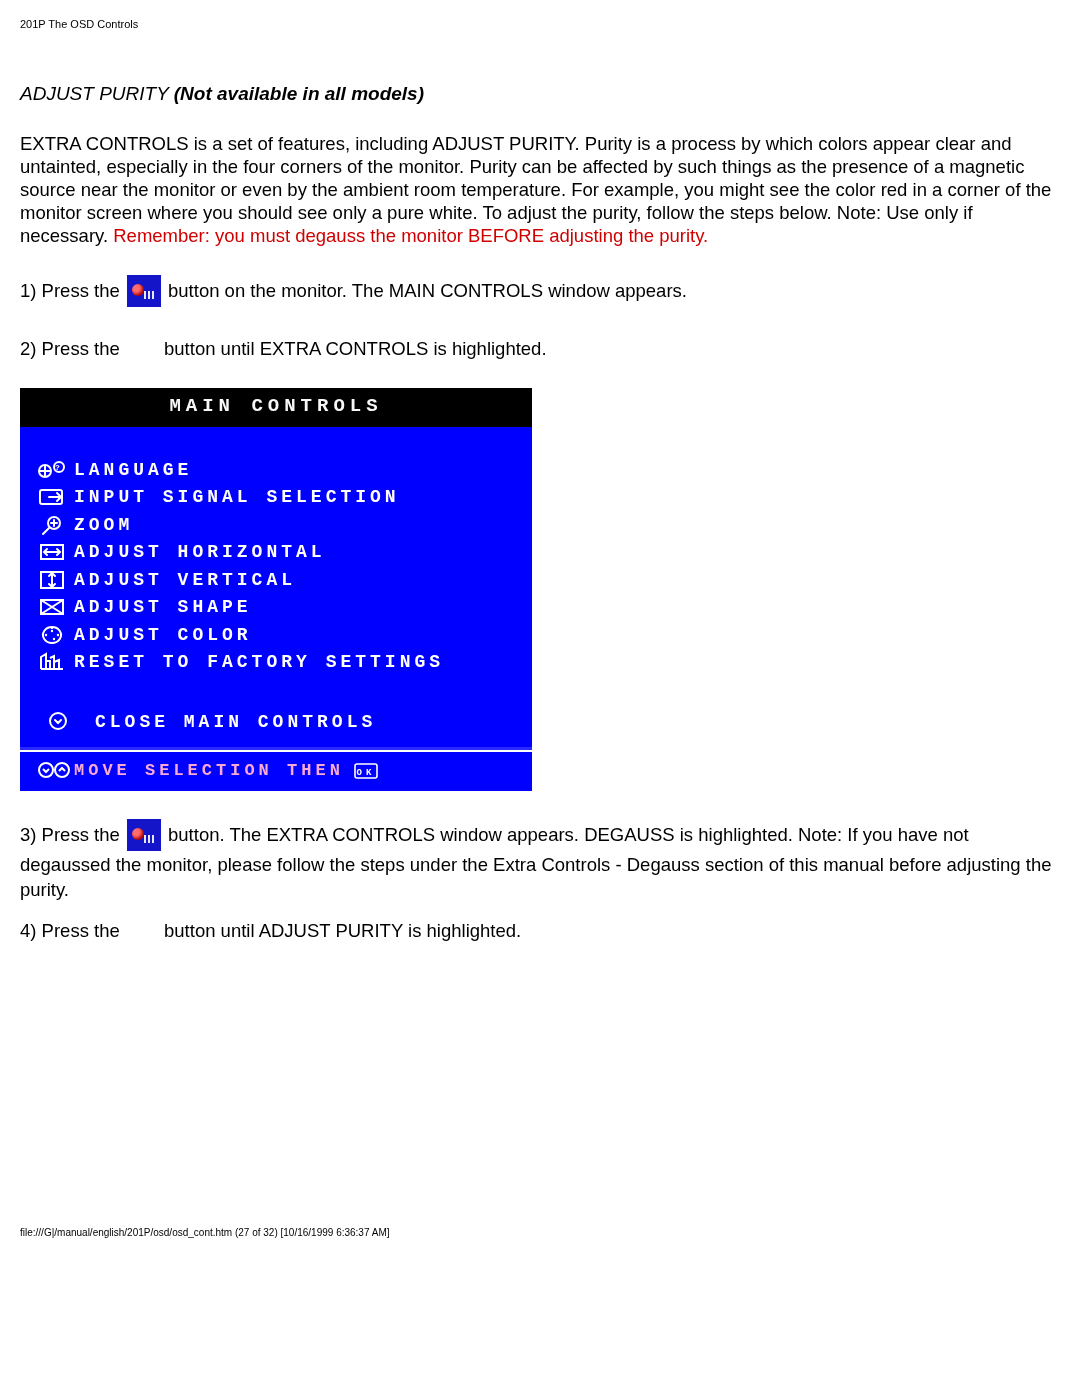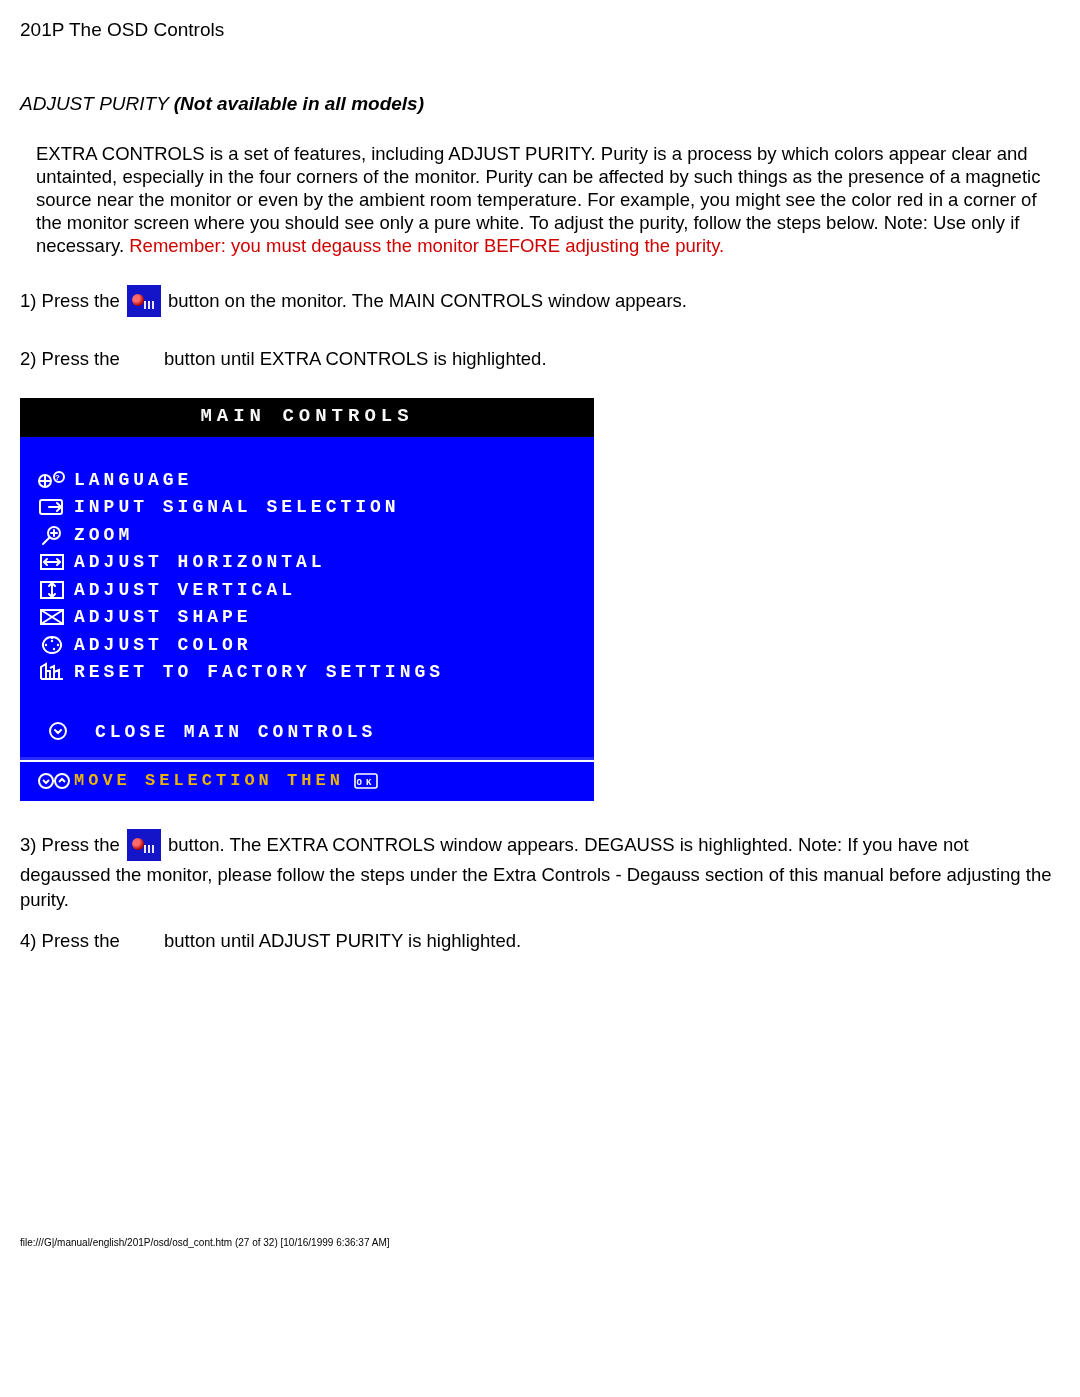--- a/index.html
+++ b/index.html
@@ -7,32 +7,31 @@
     font-size: 18.5px;
     line-height: 1.25;
     color: #000;
     margin: 0;
     padding: 18px 20px 8px 20px;
     width: 1080px;
     box-sizing: border-box;
     background: #fff;
   }
   .doc-header {
-    font-size: 19px;
+    font-size: 11px;
     margin-bottom: 50px;
   }
   .section-title {
     font-style: italic;
     font-size: 19px;
     margin-bottom: 26px;
   }
   .section-title b { }
   .intro {
     margin-bottom: 28px;
-    margin-left: 16px;
   }
   .warn { color: #d00000; }
   .step {
     margin: 16px 0 28px 0;
   }
   .step.tight-bottom { margin-bottom: 12px; }
   .step span, .step .inline { vertical-align: middle; }
   .btn-icon {
     display: inline-block;
     width: 34px;
@@ -53,21 +52,21 @@
   .btn-icon::after {
     content:"";
     position:absolute;
     left:17px; top:16px;
     width:14px; height:8px;
     background: linear-gradient(to right,#fff 0 2px,transparent 2px 4px,#fff 4px 6px,transparent 6px 8px,#fff 8px 10px,transparent 10px);
     opacity:.9;
   }
   
   .osd {
-    width: 574px;
+    width: 512px;
     font-family: "Courier New", monospace;
     font-weight: bold;
     letter-spacing: 3px;
     margin: 10px 0 28px 0;
     user-select:none;
   }
   .osd-title {
     background:#000;
     color:#f7f7f7;
     text-align:center;
@@ -107,23 +106,23 @@
     display:flex;
     align-items:center;
     font-size:18px;
     padding:4px 0;
     gap:21px;
   }
   .osd-close .ico{ width:54px; flex:0 0 54px; display:flex; justify-content:center; padding-left:22px; box-sizing:border-box;}
   .osd-close .lab{ letter-spacing:4px;}
   .osd-foot{
     background:#0000ff;
-    color:#eab308;
+    color:#f9a8d4;
     display:flex;
-    align-items:flex-end;
+    align-items:flex-start;
     font-size:17px;
     padding:8px 0 10px 0;
     margin-top:2px;
   }
   .osd-foot .ico{ width:54px; flex:0 0 54px; display:flex; justify-content:center; padding-left:14px; box-sizing:border-box; gap:0;}
   .osd-foot .lab{ letter-spacing:4px; display:flex; align-items:center; gap:10px;}
   .osd-hr{ height:3px; background:#2a2aff; }
   .spacer-large { height: 240px; }
   .footer {
     font-size: 10px;

